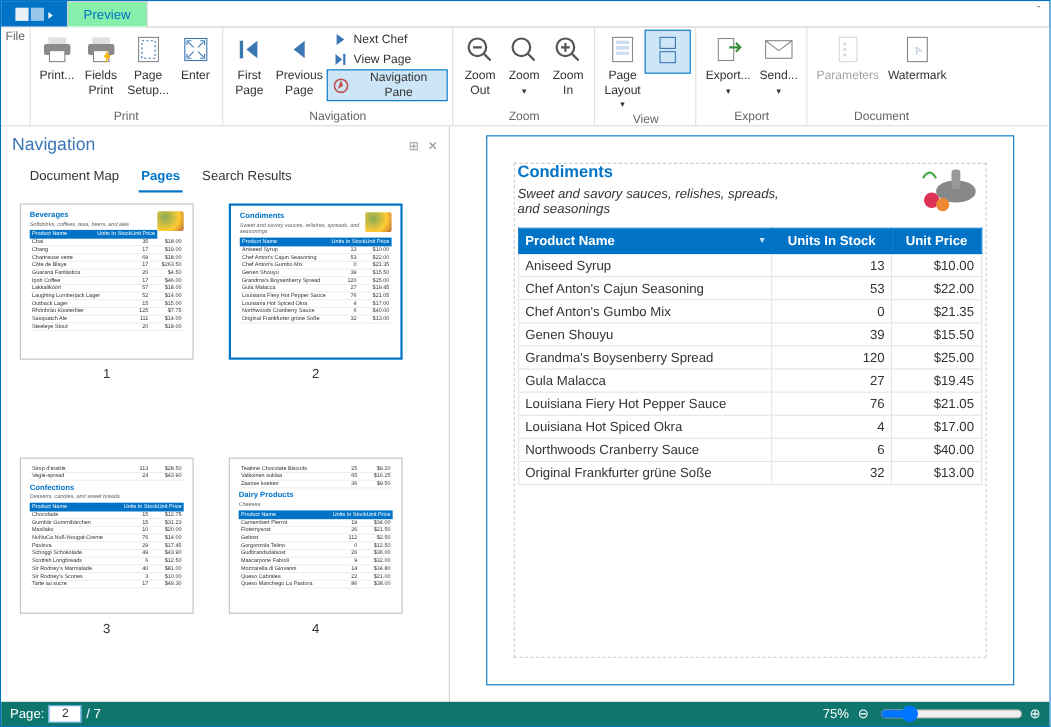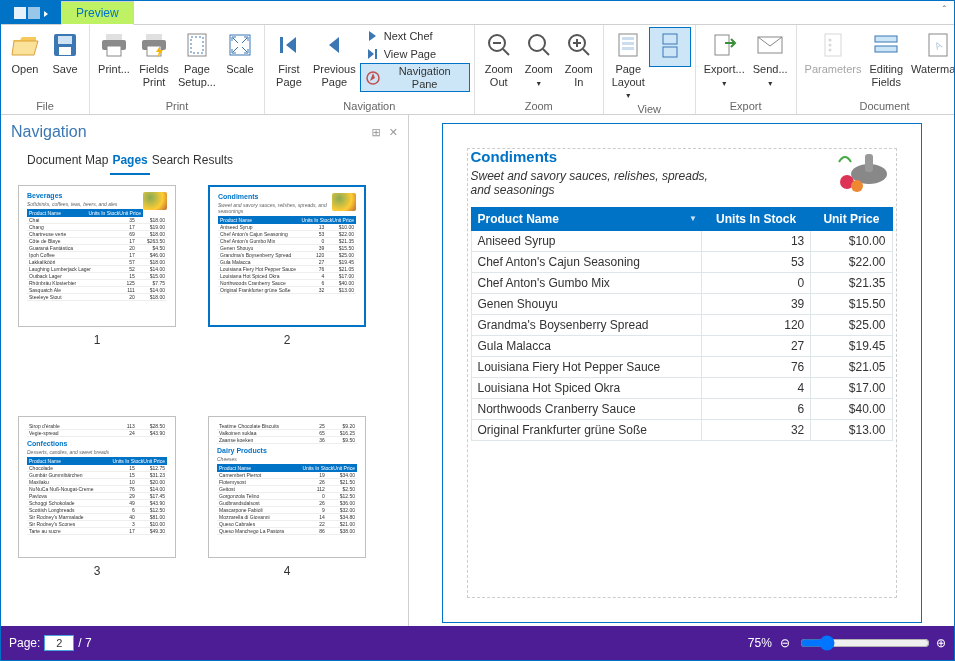--- a/index.html
+++ b/index.html
@@ -2,21 +2,21 @@
 <html><head>
 <meta charset="utf-8">
 <style>
 * { box-sizing: border-box; margin: 0; padding: 0; }
 body { font-family: "Segoe UI", Tahoma, sans-serif; font-size: 12px; color: #333; background: #fff; width: 955px; height: 661px; position: relative; overflow: hidden; border: 1px solid #0173c7; }
 
 
 .tab-bar { height: 24px; display: flex; align-items: stretch; border-bottom: 1px solid #d0d0d0; position: relative; }
 .app-icon { width: 60px; display: flex; align-items: center; justify-content: center; background: #0173c7; color: #fff; }
 .tab { padding: 0 14px; display: flex; align-items: center; font-size: 12px; cursor: pointer; }
-.tab.active { background: #bef264; color: #0173c7; border: 1px solid #d0d0d0; border-bottom: 1px solid #fff; margin-bottom: -1px; }
+.tab.active { background: #86efac; color: #0173c7; border: 1px solid #d0d0d0; border-bottom: 1px solid #fff; margin-bottom: -1px; }
 .chevron-up { position: absolute; right: 8px; top: 4px; font-size: 10px; color: #666; cursor: pointer; }
 
 
 .ribbon { display: flex; height: 90px; border-bottom: 1px solid #d0d0d0; background: #fff; }
 .ribbon-group { display: flex; flex-direction: column; align-items: center; border-right: 1px solid #e0e0e0; padding: 2px 4px 0 4px; }
 .ribbon-group-body { display: flex; flex: 1; align-items: flex-start; }
 .ribbon-group-label { font-size: 11px; color: #666; padding-bottom: 2px; }
 .rbtn { display: flex; flex-direction: column; align-items: center; justify-content: flex-start; padding: 2px 4px; min-width: 40px; cursor: pointer; font-size: 11px; text-align: center; line-height: 1.15; }
 .rbtn .ico { width: 32px; height: 32px; display: flex; align-items: center; justify-content: center; margin-bottom: 2px; }
 .rbtn.small { flex-direction: row; min-width: auto; justify-content: flex-start; padding: 1px 4px; width: 110px; }
@@ -30,21 +30,21 @@
 
 
 .main { display: flex; height: 524px; }
 .nav-panel { width: 408px; border-right: 1px solid #d0d0d0; display: flex; flex-direction: column; background: #fff; }
 .nav-header { display: flex; align-items: center; padding: 8px 10px; }
 .nav-title { color: #3b77b3; font-size: 16px; flex: 1; }
 .nav-header .panel-icon { color: #999; font-size: 11px; cursor: pointer; margin-left: 8px; }
 .search-row { padding: 4px 10px 8px 24px; position: relative; }
 .search-input { width: 100%; padding: 5px 26px 5px 8px; border: 1px solid #ccc; color: #999; font-size: 12px; }
 .search-clear { position: absolute; right: 18px; top: 10px; font-size: 11px; color: #888; cursor: pointer; }
-.nav-tabs { display: flex; padding: 0 10px 0 24px; font-size: 12px; }
+.nav-tabs { display: flex; padding: 0 10px 0 24px; gap: 16px; font-size: 12px; }
 .nav-tab { padding: 4px 2px 6px 2px; cursor: pointer; color: #333; }
 .nav-tab.active { color: #0173c7; border-bottom: 2px solid #0173c7; font-weight: 600; }
 
 .thumbs { flex: 1; overflow: auto; padding: 10px 16px; display: flex; flex-wrap: wrap; gap: 18px 30px; justify-content: flex-start; }
 .thumb { width: 160px; display: flex; flex-direction: column; align-items: center; cursor: pointer; }
 .thumb-page { width: 158px; height: 142px; border: 1px solid #c0c0c0; background: #fff; padding: 6px 8px; font-size: 6px; overflow: hidden; }
 .thumb.selected .thumb-page { border: 2px solid #0173c7; }
 .thumb-num { margin-top: 6px; font-size: 12px; }
 .mini-title { color: #0173c7; font-size: 7px; font-weight: 600; }
 .mini-sub { font-size: 5px; font-style: italic; color: #666; margin: 2px 0; }
@@ -66,21 +66,21 @@
 .cat-img { position: absolute; right: 0; top: -4px; width: 64px; height: 50px; }
 .data-table { width: 100%; border-collapse: collapse; font-size: 12px; }
 .data-table thead th { background: #0173c7; color: #fff; font-weight: 600; text-align: center; padding: 4px 6px; border: 1px solid #0173c7; }
 .data-table thead th:first-child { text-align: left; position: relative; }
 .sort-ind { position: absolute; right: 4px; top: 6px; font-size: 8px; opacity: .8; }
 .data-table tbody td { padding: 3px 6px; border: 1px solid #dfe6ea; }
 .data-table tbody td:nth-child(2),
 .data-table tbody td:nth-child(3) { text-align: right; }
 
 
-.status-bar { height: 34px; background: #4c1d95; color: #fff; display: flex; align-items: center; font-size: 12px; padding: 0 8px; position: absolute; bottom: 0; left: 0; right: 0; }
+.status-bar { height: 22px; background: #0f766e; color: #fff; display: flex; align-items: center; font-size: 12px; padding: 0 8px; position: absolute; bottom: 0; left: 0; right: 0; }
 .status-bar .page-lbl { margin-right: 4px; }
 .status-bar input.page-num { width: 30px; text-align: center; border: 1px solid #4da3de; background: #fff; color: #333; font-size: 11px; padding: 1px; }
 .status-bar .spacer { flex: 1; }
 .zoom-slider { width: 130px; height: 10px; margin: 0 6px; }
 </style>
 </head>
 <body>
 
 <div class="tab-bar">
   <div class="app-icon">
@@ -90,41 +90,20 @@
         <path d="M32 5l4 3-4 3z" fill="#fff"></path>
       </svg>
   </div>
   <div class="tab active">Preview</div>
   <div class="chevron-up">ˆ</div>
 </div>
 
 <div class="ribbon">
 
   <div class="ribbon-group">
-    <div class="ribbon-group-body">
-      <div class="rbtn">
-        <span class="ico">
-            <svg width="30" height="26">
-              <path d="M2 8h8l2-3h14v4H4z" fill="#f7c95a"></path>
-              <path d="M4 9h24l-4 14H2z" fill="#fbe29b" stroke="#d9a13b"></path>
-            </svg>
-          </span>
-        <span>Open</span>
-      </div>
-      <div class="rbtn">
-        <span class="ico">
-            <svg width="26" height="26">
-              <rect x="2" y="2" width="22" height="22" rx="2" fill="#3b77b3"></rect>
-              <rect x="6" y="4" width="14" height="8" fill="#cfe3f5"></rect>
-              <rect x="7" y="15" width="12" height="8" fill="#fff"></rect>
-            </svg>
-          </span>
-        <span>Save</span>
-      </div>
-    </div>
     <div class="ribbon-group-label">File</div>
   </div>
 
   <div class="ribbon-group">
     <div class="ribbon-group-body">
       <div class="rbtn">
         <span class="ico">
             <svg width="28" height="26">
               <rect x="6" y="2" width="16" height="6" fill="#e0e0e0"></rect>
               <rect x="2" y="8" width="24" height="10" rx="2" fill="#8a8a8a"></rect>
@@ -156,21 +135,21 @@
 Setup...</span>
       </div>
       <div class="rbtn">
         <span class="ico">
             <svg width="26" height="26">
               <rect x="3" y="3" width="20" height="20" fill="none" stroke="#3b77b3"></rect>
               <path d="M6 6l5 5M20 6l-5 5M6 20l5-5M20 20l-5-5" stroke="#3b77b3"></path>
               <path d="M5 5h4M5 5v4M21 5h-4M21 5v4M5 21h4M5 21v-4M21 21h-4M21 21v-4" stroke="#3b77b3"></path>
             </svg>
           </span>
-        <span>Scale</span>
+        <span>Enter</span>
       </div>
     </div>
     <div class="ribbon-group-label">Print</div>
   </div>
 
   <div class="ribbon-group">
     <div class="ribbon-group-body">
       <div class="rbtn">
         <span class="ico">
             <svg width="26" height="22">
@@ -318,30 +297,20 @@
               <rect x="3" y="3" width="16" height="22" fill="#fff" stroke="#aaa"></rect>
               <circle cx="8" cy="9" r="1.5" fill="#aaa"></circle>
               <circle cx="8" cy="14" r="1.5" fill="#aaa"></circle>
               <circle cx="8" cy="19" r="1.5" fill="#aaa"></circle>
             </svg>
           </span>
         <span>Parameters</span>
       </div>
       <div class="rbtn">
         <span class="ico">
-            <svg width="26" height="26">
-              <rect x="2" y="4" width="22" height="6" fill="#cde6f7" stroke="#3b77b3"></rect>
-              <rect x="2" y="14" width="22" height="6" fill="#cde6f7" stroke="#3b77b3"></rect>
-            </svg>
-          </span>
-        <span style="white-space:pre-line">Editing
-Fields</span>
-      </div>
-      <div class="rbtn">
-        <span class="ico">
             <svg width="24" height="28">
               <rect x="3" y="3" width="18" height="22" fill="#fff" stroke="#888"></rect>
               <text x="12" y="18" font-size="10" fill="#bcd" text-anchor="middle" transform="rotate(-30 12 14)">A</text>
             </svg>
           </span>
         <span>Watermark</span>
       </div>
     </div>
     <div class="ribbon-group-label">Document</div>
   </div>

